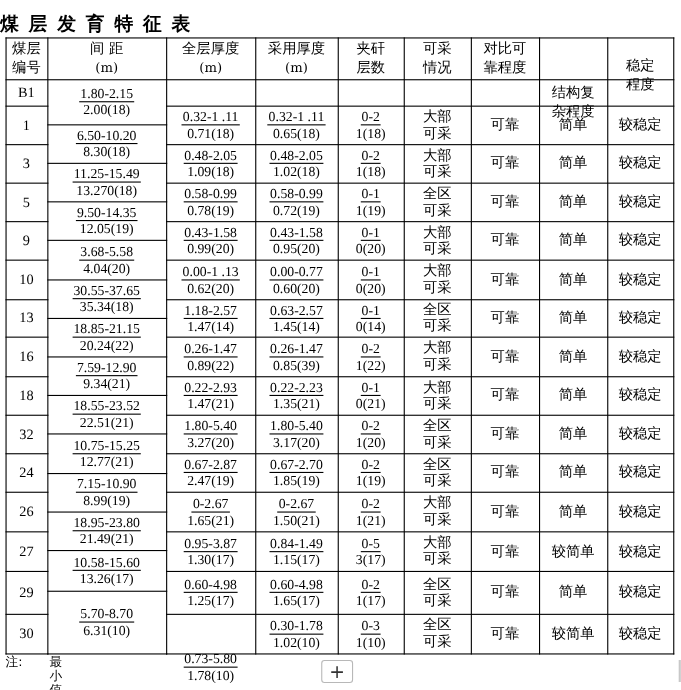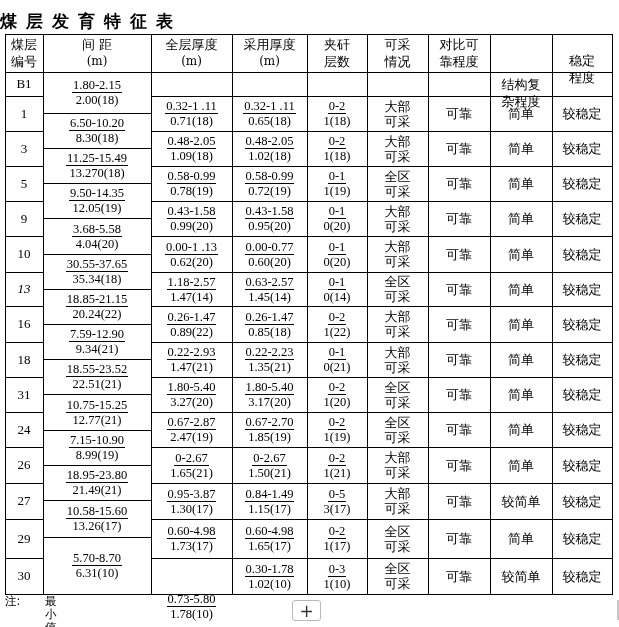--- a/index.html
+++ b/index.html
@@ -229,21 +229,21 @@
     </div>
     <div class="cell cn" style="left: 428px; top: 236px; width: 62px; height: 36px;">
       <span>可靠</span>
     </div>
     <div class="cell cn" style="left: 490px; top: 236px; width: 62px; height: 36px;">
       <span>简单</span>
     </div>
     <div class="cell cn" style="left: 552px; top: 236px; width: 60px; height: 36px;">
       <span>较稳定</span>
     </div>
-    <div class="cell num" style="left: 5px; top: 272px; width: 38px; height: 34px; font-style: italic;">
+    <div class="cell num" style="left: 5px; top: 272px; width: 38px; height: 34px;">
       <span>13</span>
     </div>
     <div class="cell " style="left: 151px; top: 272px; width: 81px; height: 34px;">
       <div class="frac">
         <span class="top">1.18-2.57</span>
         <span class="bot">1.47(14)</span>
       </div>
     </div>
     <div class="cell " style="left: 232px; top: 272px; width: 75px; height: 34px;">
       <div class="frac">
@@ -275,21 +275,21 @@
     </div>
     <div class="cell " style="left: 151px; top: 306px; width: 81px; height: 36px;">
       <div class="frac">
         <span class="top">0.26-1.47</span>
         <span class="bot">0.89(22)</span>
       </div>
     </div>
     <div class="cell " style="left: 232px; top: 306px; width: 75px; height: 36px;">
       <div class="frac">
         <span class="top">0.26-1.47</span>
-        <span class="bot">0.85(18)</span>
+        <span class="bot">0.85(39)</span>
       </div>
     </div>
     <div class="cell " style="left: 307px; top: 306px; width: 60px; height: 36px;">
       <div class="frac">
         <span class="top">0-2</span>
         <span class="bot">1(22)</span>
       </div>
     </div>
     <div class="cell cn" style="left: 367px; top: 306px; width: 61px; height: 36px;">
       <span>大部</span>
@@ -332,21 +332,21 @@
     <div class="cell cn" style="left: 428px; top: 342px; width: 62px; height: 35px;">
       <span>可靠</span>
     </div>
     <div class="cell cn" style="left: 490px; top: 342px; width: 62px; height: 35px;">
       <span>简单</span>
     </div>
     <div class="cell cn" style="left: 552px; top: 342px; width: 60px; height: 35px;">
       <span>较稳定</span>
     </div>
     <div class="cell num" style="left: 5px; top: 377px; width: 38px; height: 35px;">
-      <span>31</span>
+      <span>32</span>
     </div>
     <div class="cell " style="left: 151px; top: 377px; width: 81px; height: 35px;">
       <div class="frac">
         <span class="top">1.80-5.40</span>
         <span class="bot">3.27(20)</span>
       </div>
     </div>
     <div class="cell " style="left: 232px; top: 377px; width: 75px; height: 35px;">
       <div class="frac">
         <span class="top">1.80-5.40</span>
@@ -473,21 +473,21 @@
     </div>
     <div class="cell cn" style="left: 552px; top: 483px; width: 60px; height: 36px;">
       <span>较稳定</span>
     </div>
     <div class="cell num" style="left: 5px; top: 519px; width: 38px; height: 39px;">
       <span>29</span>
     </div>
     <div class="cell " style="left: 151px; top: 519px; width: 81px; height: 39px;">
       <div class="frac">
         <span class="top">0.60-4.98</span>
-        <span class="bot">1.73(17)</span>
+        <span class="bot">1.25(17)</span>
       </div>
     </div>
     <div class="cell " style="left: 232px; top: 519px; width: 75px; height: 39px;">
       <div class="frac">
         <span class="top">0.60-4.98</span>
         <span class="bot">1.65(17)</span>
       </div>
     </div>
     <div class="cell " style="left: 307px; top: 519px; width: 60px; height: 39px;">
       <div class="frac">

